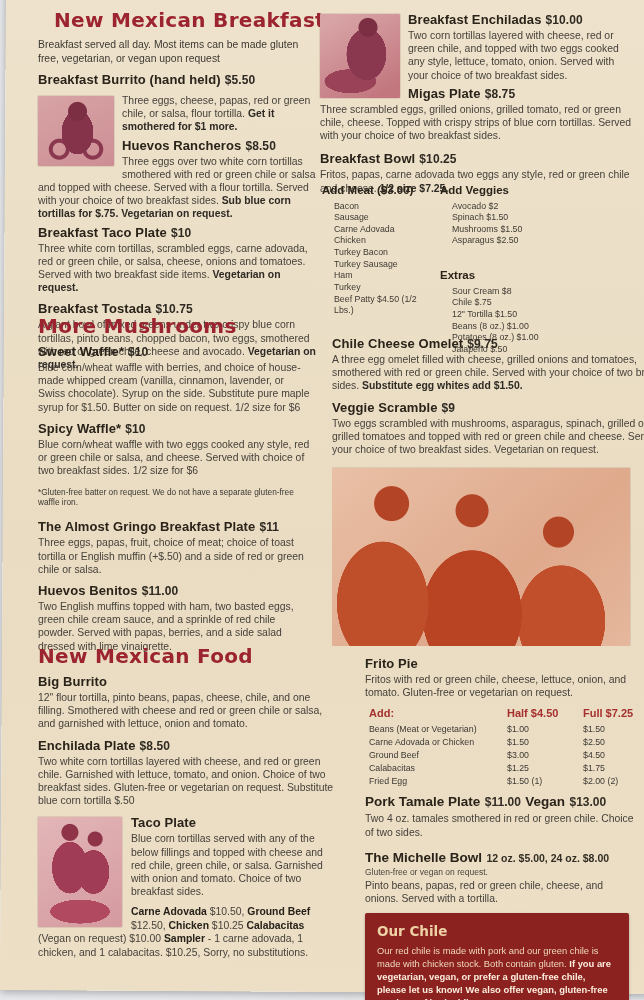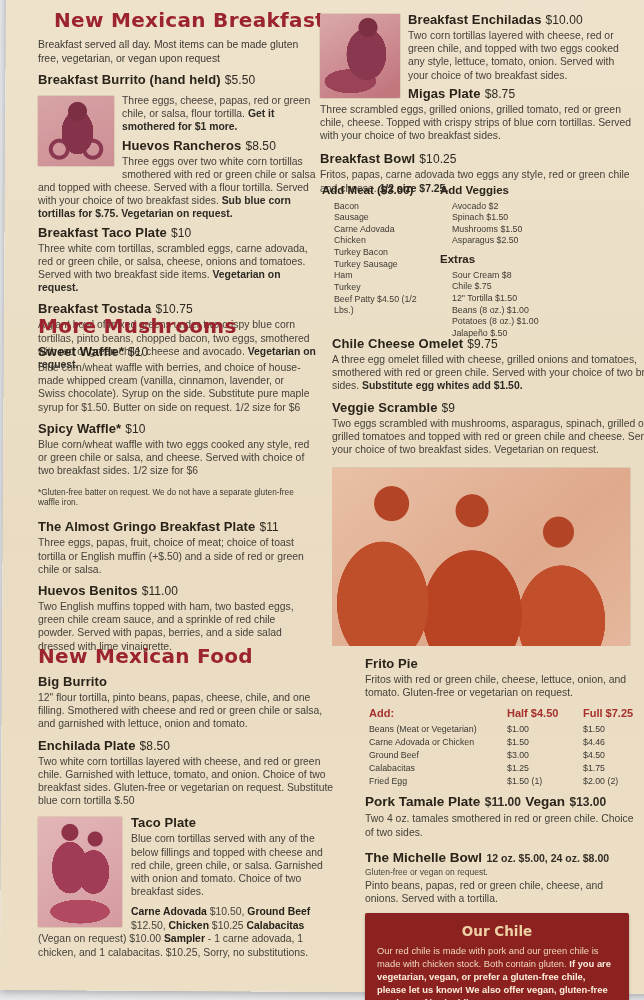--- a/index.html
+++ b/index.html
@@ -7,21 +7,21 @@
   #paper{position:absolute;left:6px;top:-8px;width:650px;height:998px;
     transform:rotate(.35deg);transform-origin:top left;
     background:linear-gradient(180deg,#eee2cc 0%,#e9dcc2 55%,#ecdfc6 100%);
     box-shadow:0 2px 8px rgba(0,0,0,.3);}
   .sec{position:absolute;}
   .sec-title{font-family:"DejaVu Sans",sans-serif;font-weight:800;font-size:20px;
     color:#9c2430;letter-spacing:.3px;white-space:nowrap;margin:0 0 6px 0;}
   .intro{font-size:10.4px;color:#3c3831;line-height:1.3;margin-bottom:7px;}
   .mi{margin-bottom:7px;}
   .ih{font-weight:700;font-size:13px;color:#2a2319;letter-spacing:.1px;margin:4px 0 2px;}
-  .ipr{font-weight:400;font-size:12px;margin-left:4px;color:#2e2a22;}
+  .ipr{font-weight:700;font-size:12px;margin-left:4px;color:#2e2a22;}
   .dsc{font-size:10.4px;color:#46413a;line-height:1.27;}
   .b{font-weight:700;color:#2e2a24;}
   .photo{position:relative;border-radius:1px;box-shadow:0 0 0 1px rgba(140,80,70,.15);}
   .ph1{width:76px;height:70px;float:left;margin:2px 8px 2px 0;background:
     radial-gradient(circle at 52% 22%,#7c2e42 0 9px,transparent 10px),
     radial-gradient(ellipse 16px 22px at 52% 52%,#84334a 0 99%,transparent 100%),
     radial-gradient(circle at 28% 76%,transparent 0 6px,#8a3850 7px 10px,transparent 11px),
     radial-gradient(circle at 72% 76%,transparent 0 6px,#8a3850 7px 10px,transparent 11px),
     linear-gradient(155deg,#d8a4a6,#cc8e94);}
   .ph2{width:80px;height:84px;float:left;margin:2px 8px 2px 0;background:
@@ -64,21 +64,21 @@
   .ftc{font-size:8.8px;color:#3c3833;}
   
   .bigname{font-weight:700;font-size:13.5px;color:#2a2319;}
   .midprice{font-weight:600;font-size:12px;color:#332d24;}
   .sizes{font-weight:700;font-size:10.5px;color:#332d24;}
   .small-note{font-size:8.5px;color:#4a453d;margin:1px 0 2px;}
   
   #our-chile{background:#8c2220;border-radius:2px;padding:10px 12px 12px;margin-top:8px;width:240px;
     box-shadow:0 1px 3px rgba(0,0,0,.25);}
   #our-chile .oc-title{font-family:"DejaVu Sans",sans-serif;font-weight:800;font-size:13.5px;
-    color:#eed2a6;margin:0 0 6px;text-align:center;}
+    color:#eed2a6;margin:0 0 6px;}
   #our-chile .oc-body{font-size:9.4px;line-height:1.38;color:#eed7bd;}
   #our-chile .oc-body .b{color:#fbeedd;}
   .footnote{font-size:8.3px;color:#3c3831;margin:10px 0 12px;}
   .clearfix::after{content:"";display:block;clear:both;}
 </style>
 </head>
 <body>
 
 <div id="paper"></div>
 
@@ -134,21 +134,21 @@
     <div class="panel-item">Ham</div>
     <div class="panel-item">Turkey</div>
     <div class="panel-item">Beef Patty $4.50 (1/2 Lbs.)</div>
   </div>
   <div class="pcol" style="width:124px;">
     <div class="panel-title">Add Veggies</div>
     <div class="panel-item">Avocado $2</div>
     <div class="panel-item">Spinach $1.50</div>
     <div class="panel-item">Mushrooms $1.50</div>
     <div class="panel-item">Asparagus $2.50</div>
-    <div class="panel-title" style="margin-top:6px;">Extras</div>
+    <div class="panel-title" style="margin-top:22px;">Extras</div>
     <div class="panel-item">Sour Cream $8</div>
     <div class="panel-item">Chile $.75</div>
     <div class="panel-item">12" Tortilla $1.50</div>
     <div class="panel-item">Beans (8 oz.) $1.00</div>
     <div class="panel-item">Potatoes (8 oz.) $1.00</div>
     <div class="panel-item">Jalapeño  $.50</div>
   </div>
 </div>
 
 <div class="sec" style="left:38px;top:314px;width:276px;">
@@ -225,21 +225,21 @@
     <div class="fth">Add:</div>
     <div class="fth">Half $4.50</div>
     <div class="fth">Full $7.25</div>
 
     <div class="ftc">Beans (Meat or Vegetarian)</div>
     <div class="ftc">$1.00</div>
     <div class="ftc">$1.50</div>
 
     <div class="ftc">Carne Adovada or Chicken</div>
     <div class="ftc">$1.50</div>
-    <div class="ftc">$4.46</div>
+    <div class="ftc">$2.50</div>
 
     <div class="ftc">Ground Beef</div>
     <div class="ftc">$3.00</div>
     <div class="ftc">$4.50</div>
 
     <div class="ftc">Calabacitas</div>
     <div class="ftc">$1.25</div>
     <div class="ftc">$1.75</div>
 
     <div class="ftc">Fried Egg</div>

